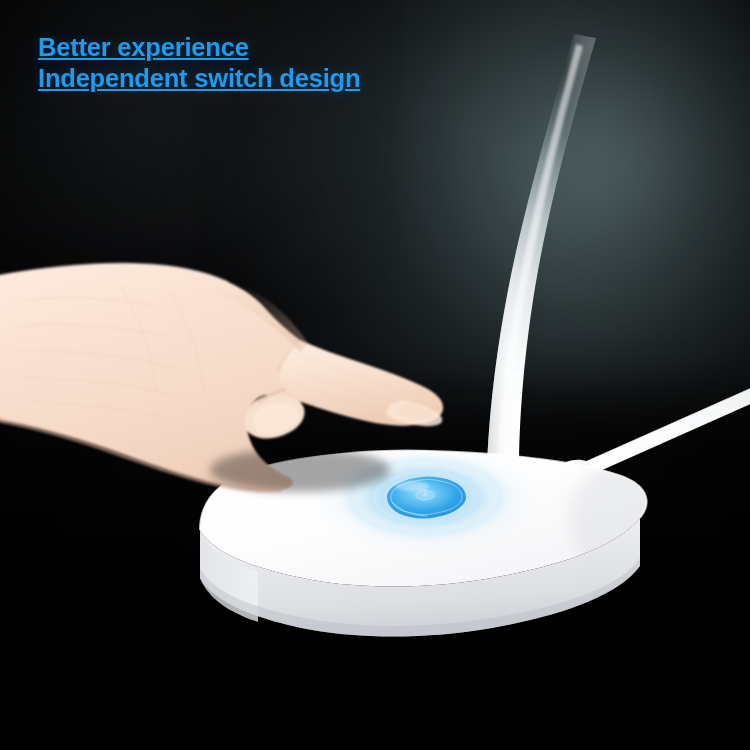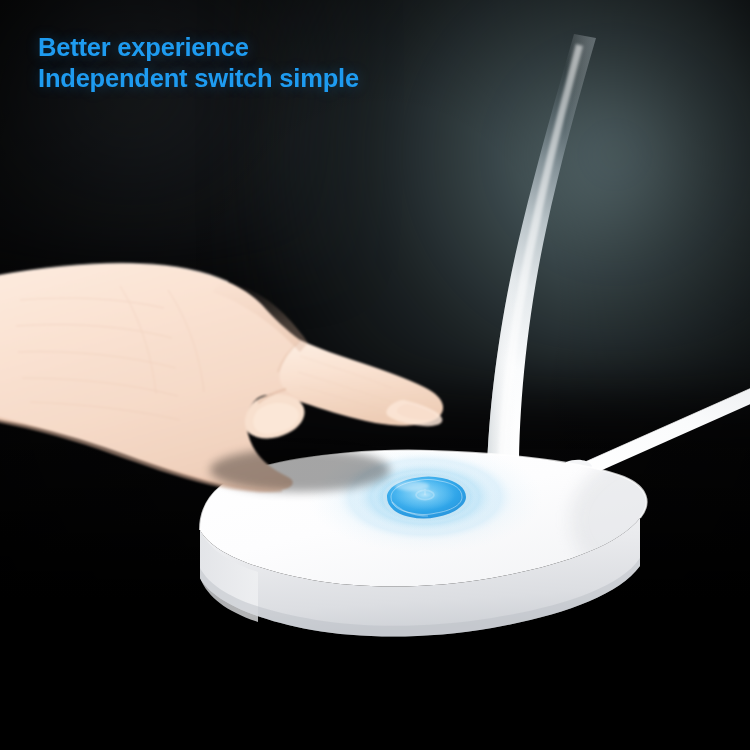--- a/index.html
+++ b/index.html
@@ -71,21 +71,21 @@
     left: 38px;
     top: 32px;
     font-size: 25.5px;
     font-weight: bold;
     line-height: 31px;
     letter-spacing: -0.2px;
     color: #1E9BF0;
     text-shadow: 0 0 14px rgba(25,140,225,0.30);
     white-space: nowrap;
   }
-  .headline .line { display: block; }
+  .headline .line { display: block; text-decoration: underline; }
   .subtitle {
     position: absolute;
     left: 39px;
     top: 112px;
     font-size: 14.6px;
     line-height: 20px;
     color: #f0f1f2;
     letter-spacing: -0.05px;
     white-space: nowrap;
   }
@@ -484,17 +484,17 @@
 
         <path d="M -10,277 C 40,268 96,262 140,264 C 176,265 206,272 228,282" fill="none" stroke="#fff4ea" stroke-width="2" opacity="0.5"></path>
       </g>
 
       <ellipse cx="300" cy="470" rx="90" ry="22" fill="#000000" opacity="0.35" filter="url(#handBlurSoft)"></ellipse>
     </svg>
   </div>
 
   <div class="headline">
     <span class="line">Better experience</span>
-    <span class="line">Independent switch simple</span>
+    <span class="line">Independent switch design</span>
   </div>
 
 
 </div>
 
 </body></html>

